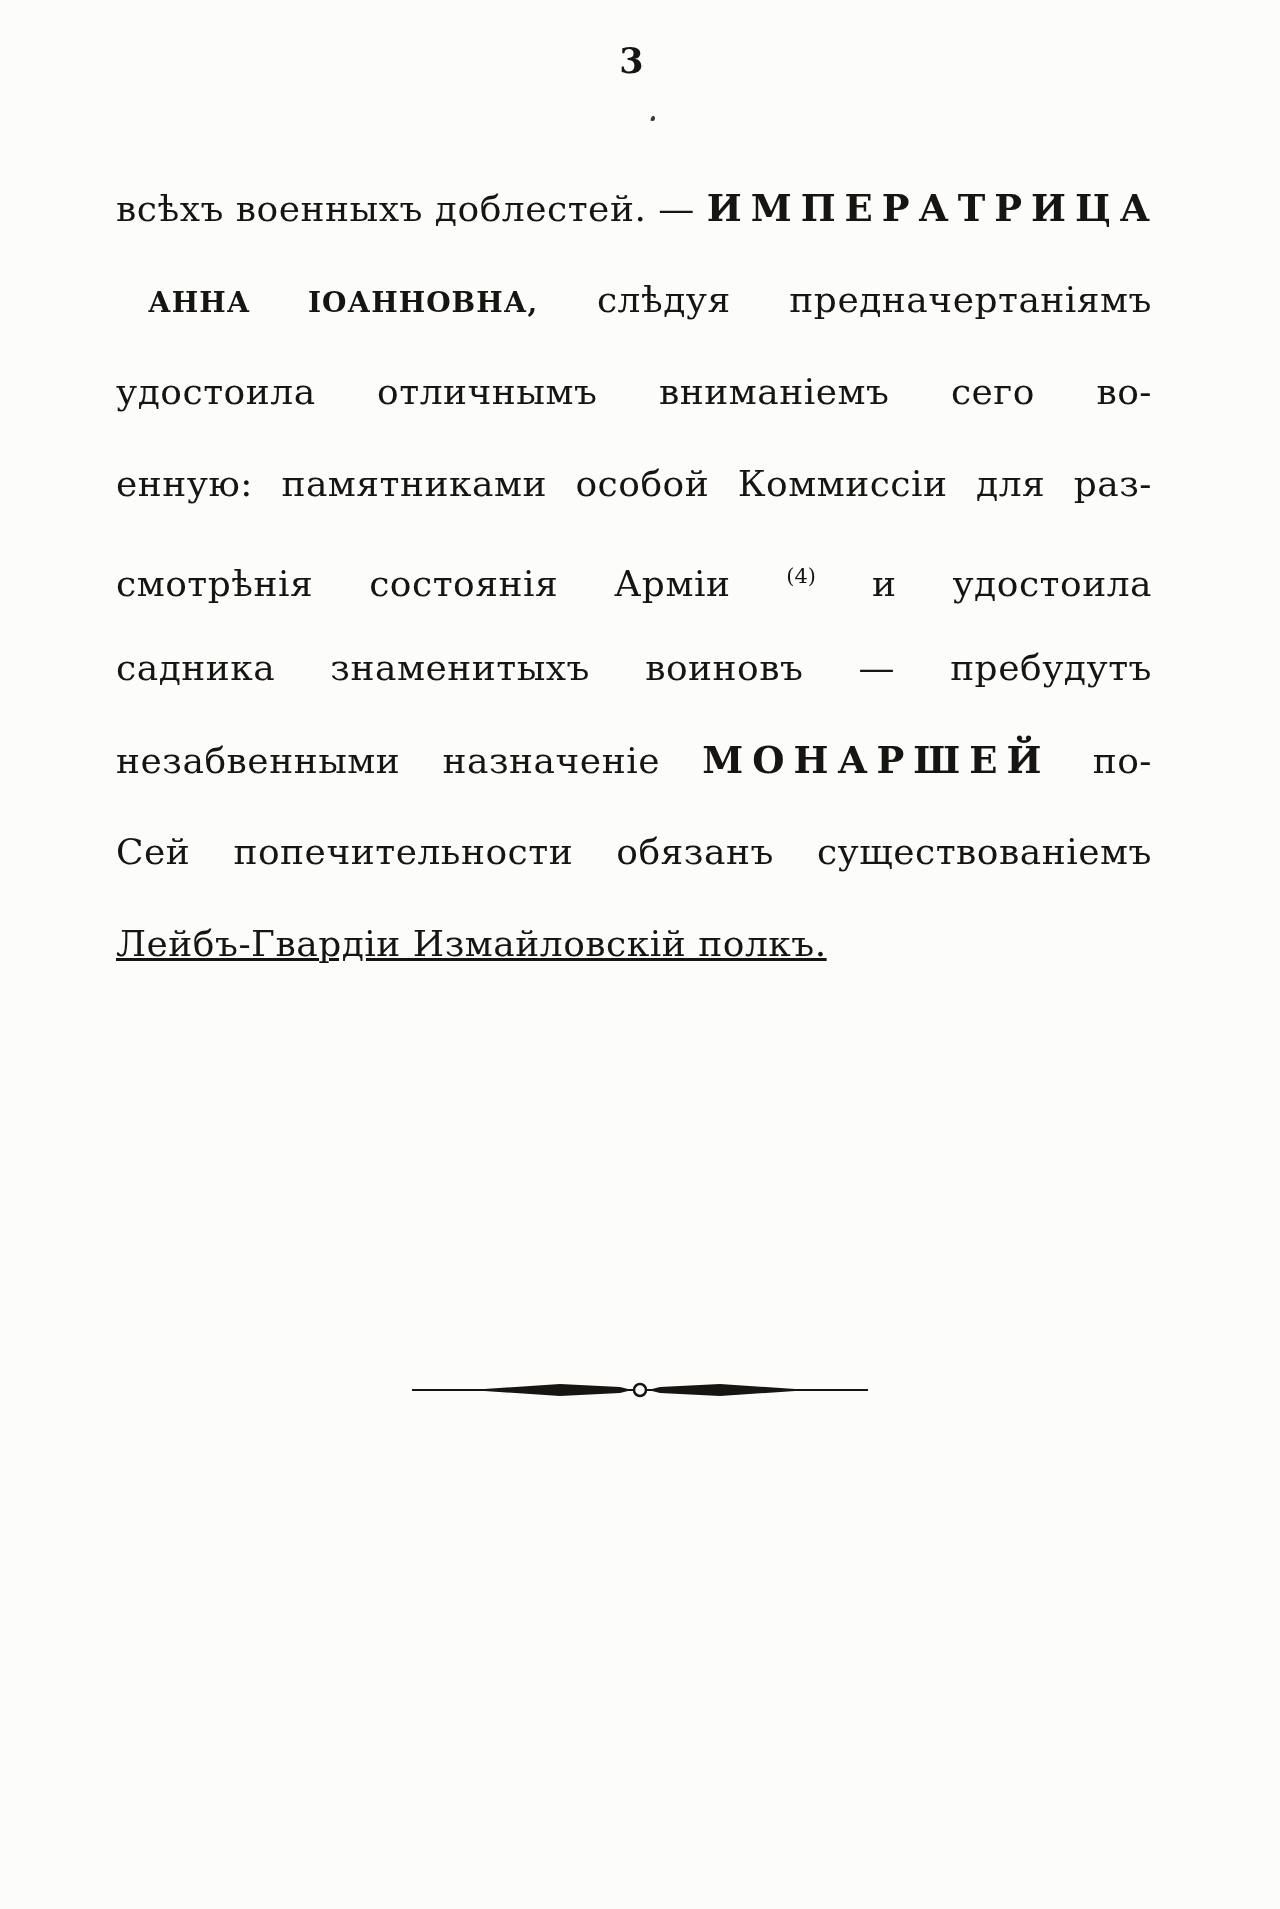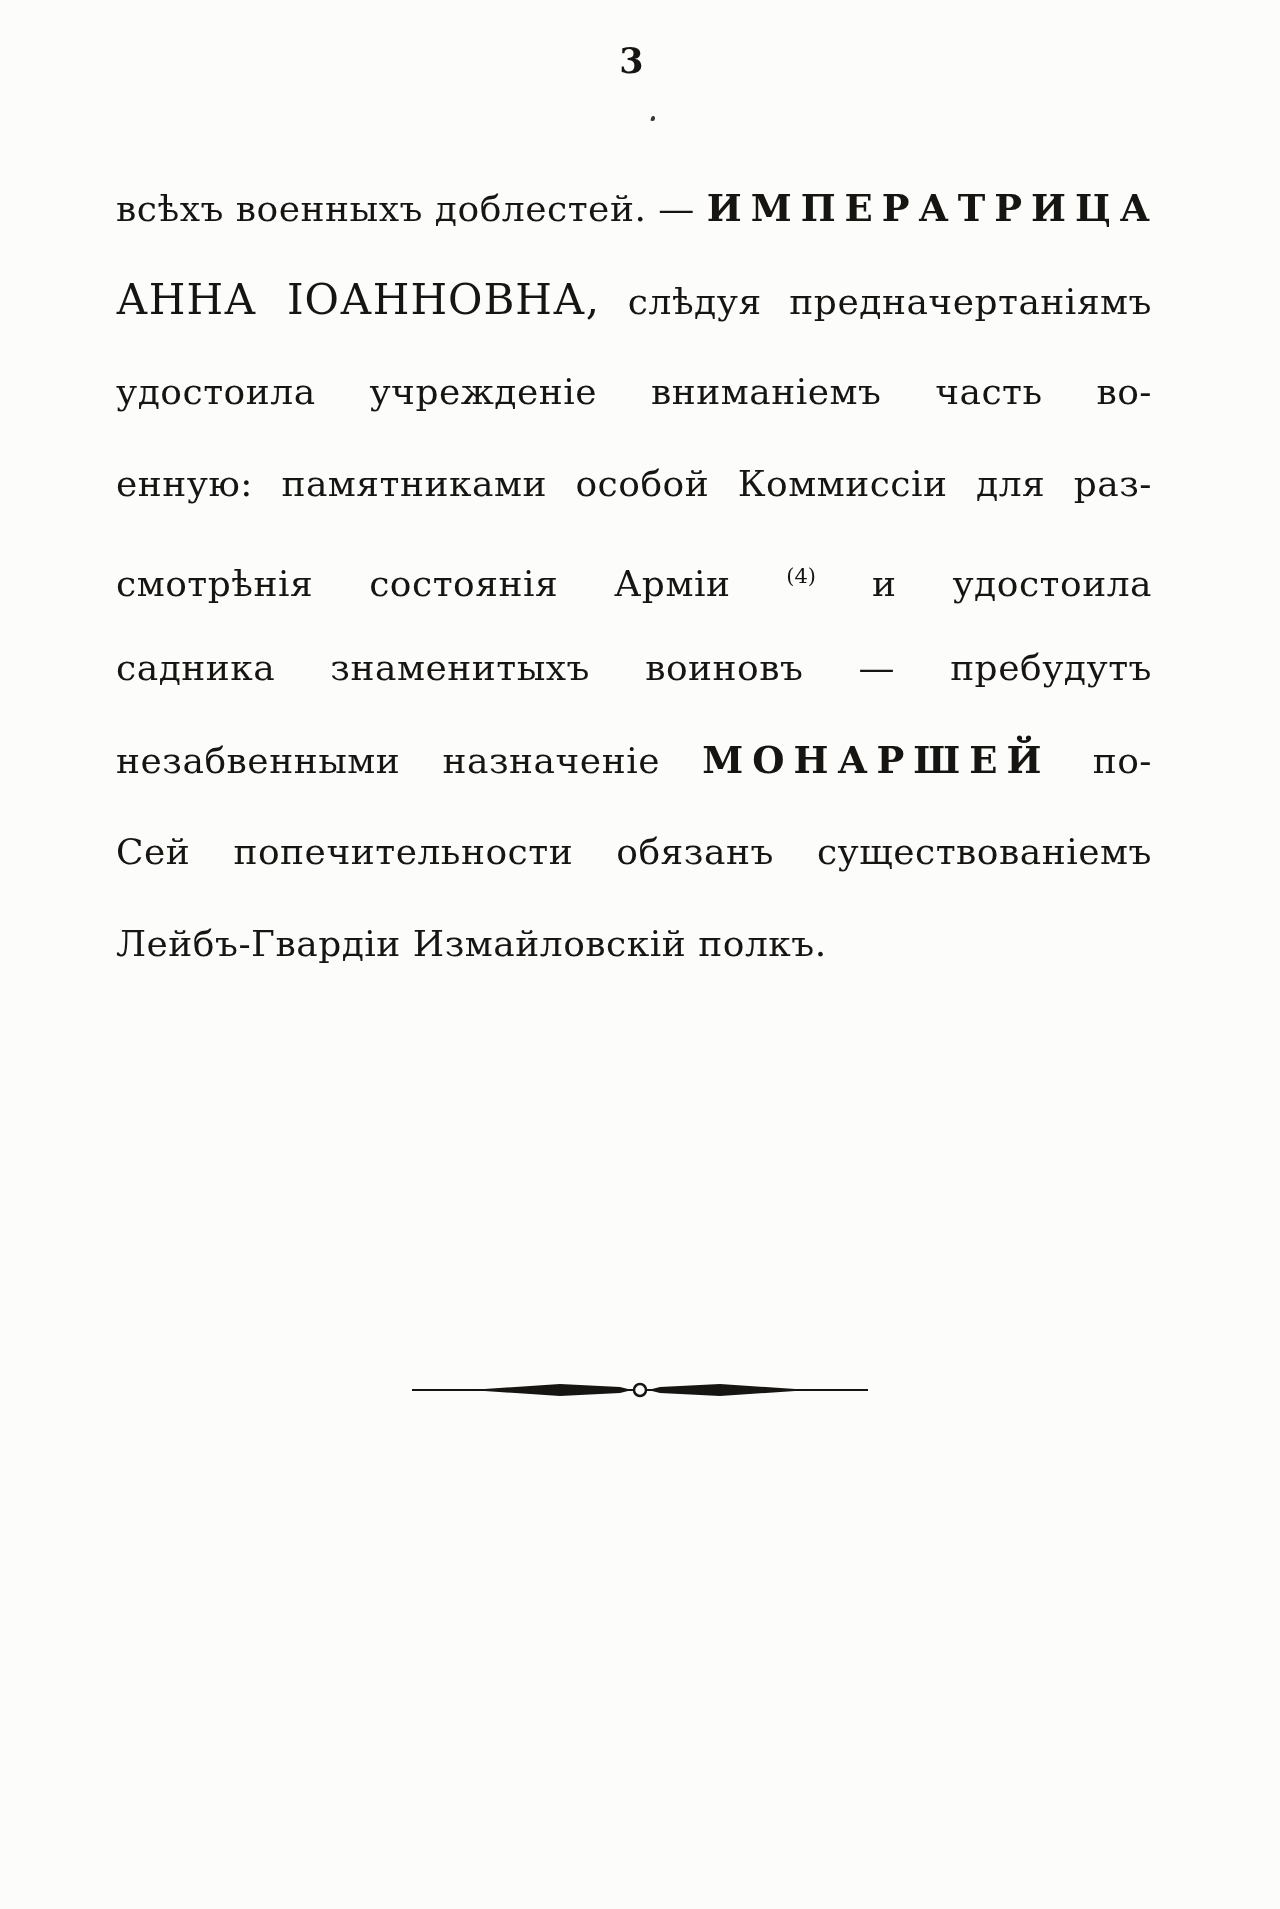--- a/index.html
+++ b/index.html
@@ -45,25 +45,27 @@
     font-size:36px;
     font-weight:500;
     text-align:justify;
     text-align-last:justify;
     white-space:nowrap;
     letter-spacing:0.5px;
   }
   .text-line.last{
     text-align:right;
     text-align-last:left;
+    text-decoration:underline;
   }
   .seg-caps{
-    font-size:42px;
-    font-weight:400;
+    font-size:28px;
+    font-weight:700;
     letter-spacing:1px;
+    margin-left:32px;
   }
   .seg-spaced-caps{
     font-size:37px;
     font-weight:600;
     letter-spacing:9px;
     text-transform:uppercase;
   }
   .seg-sup{
     font-size:21px;
     vertical-align:super;
@@ -83,21 +85,21 @@
 <div class="page">
 
   <div class="page-number">3</div>
 
   <div class="speck"></div>
 
   <div class="text-block">
 
   <div class="text-line"><span>всѣхъ военныхъ доблестей. — </span><span class="seg-spaced-caps">Императрица</span></div>
       <div class="text-line"><span class="seg-caps">АННА ІОАННОВНА,</span><span> слѣдуя предначертаніямъ</span></div>
-      <div class="text-line"><span>удостоила учрежденіе вниманіемъ часть во-</span></div>
+      <div class="text-line"><span>удостоила отличнымъ вниманіемъ сего во-</span></div>
       <div class="text-line"><span>енную: памятниками особой Коммиссіи для раз-</span></div>
       <div class="text-line"><span>смотрѣнія состоянія Арміи </span><span class="seg-sup">(4)</span><span> и удостоила</span></div>
       <div class="text-line"><span>садника знаменитыхъ воиновъ — пребудутъ</span></div>
       <div class="text-line"><span>незабвенными назначеніе </span><span class="seg-spaced-caps">Монаршей</span><span> по-</span></div>
       <div class="text-line"><span>Сей попечительности обязанъ существованіемъ</span></div>
       <div class="text-line last"><span>Лейбъ-Гвардіи Измайловскій полкъ.</span></div>
     </div>
 
   <svg class="divider" viewBox="0 0 460 20">
     <line x1="2" y1="10" x2="458" y2="10" stroke="#171512" stroke-width="2"></line>

